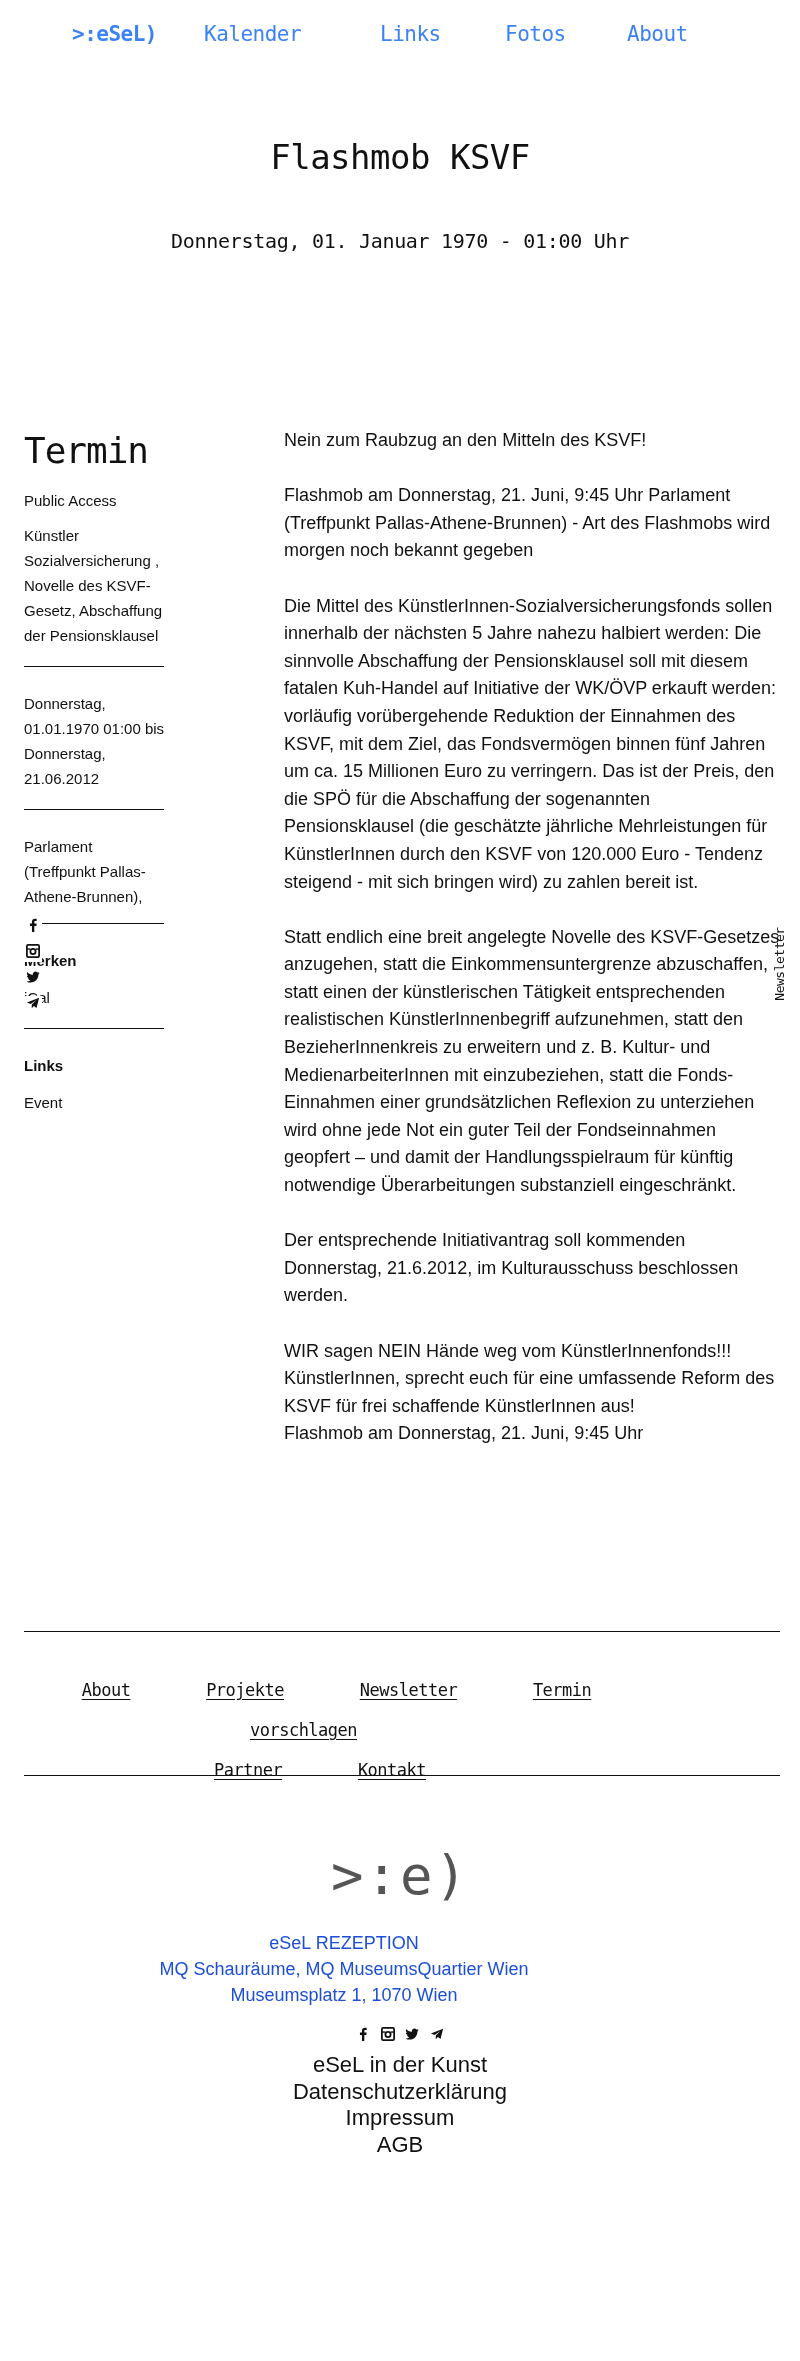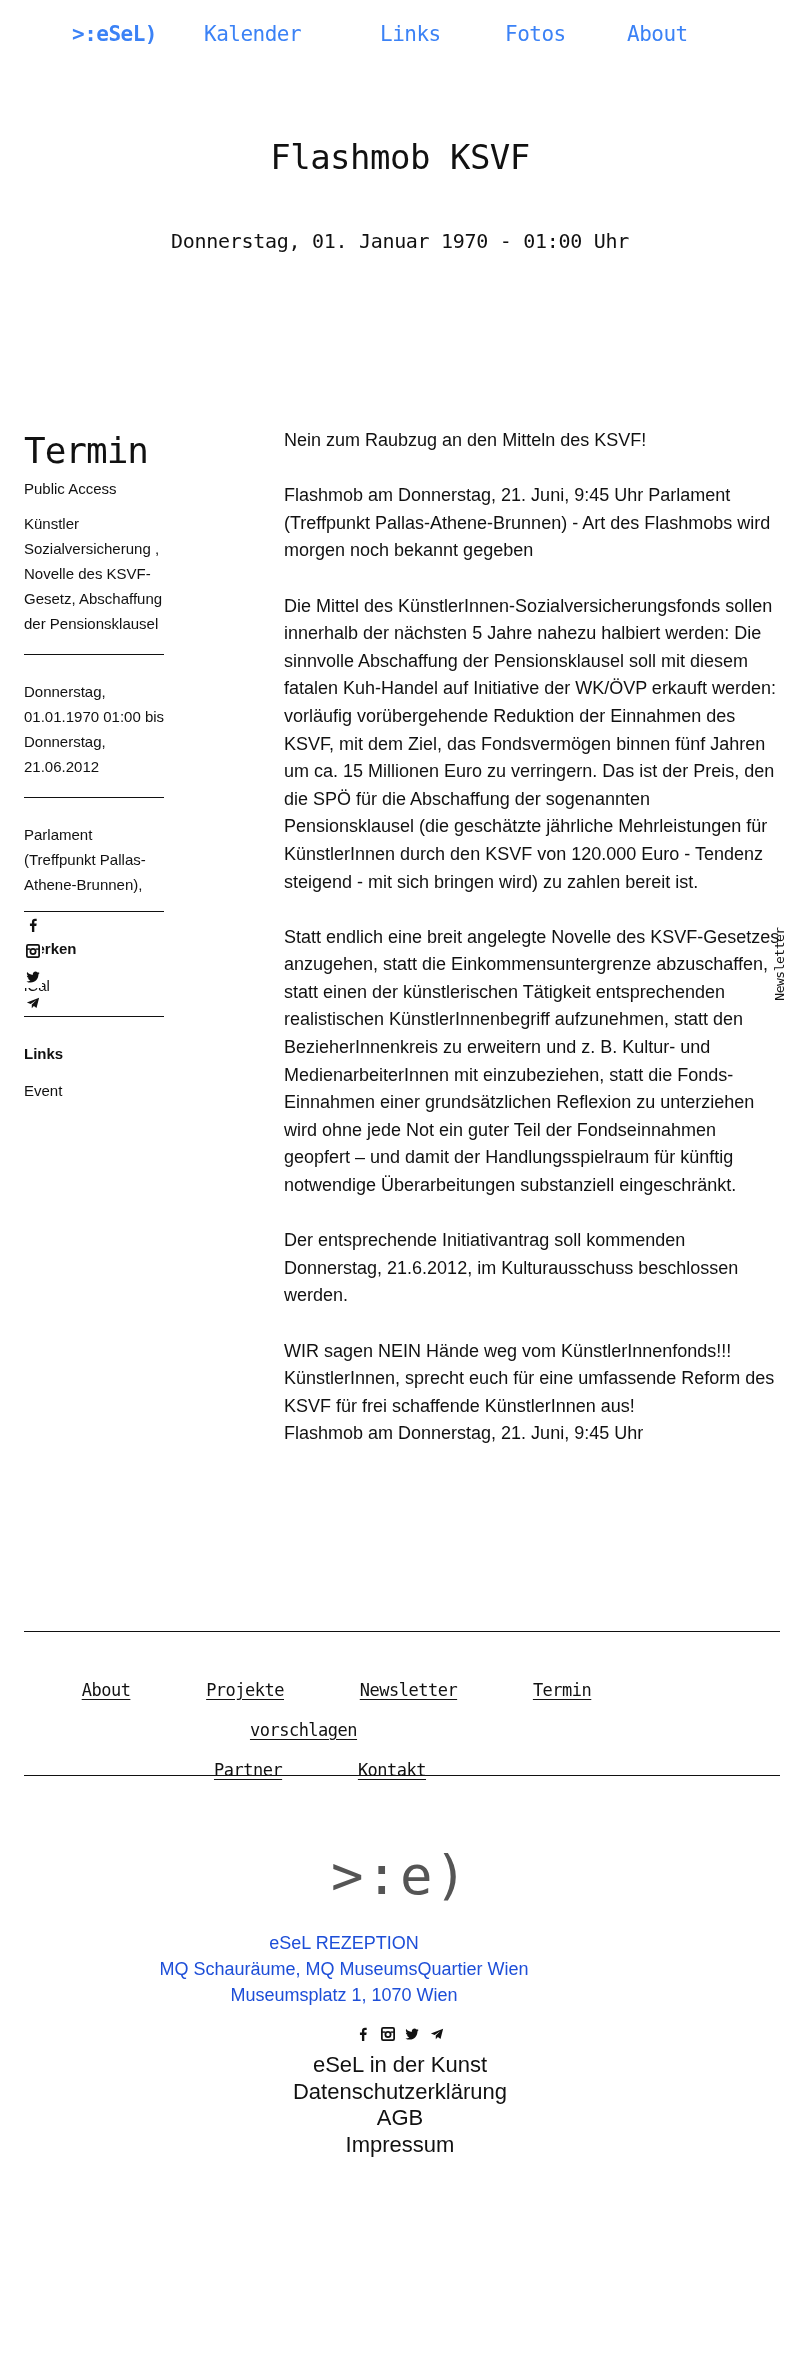--- a/index.html
+++ b/index.html
@@ -14,21 +14,21 @@
   .topnav .n2 { left: 380px; }
   .topnav .n3 { left: 505px; }
   .topnav .n4 { left: 627px; }
 
   
   .event-title { position: absolute; top: 137px; left: 0; width: 800px; text-align: center; font-family: "DejaVu Sans Mono", monospace; font-size: 34px; font-weight: normal; color: #111; letter-spacing: -0.5px; }
   .event-date { position: absolute; top: 229px; left: 0; width: 800px; text-align: center; font-family: "DejaVu Sans Mono", monospace; font-size: 20px; color: #111; letter-spacing: -0.3px; }
 
   
   .sidebar { position: absolute; top: 430px; left: 24px; width: 142px; font-size: 15px; line-height: 25px; color: #111; }
-  .sidebar h2 { font-family: "DejaVu Sans Mono", monospace; font-size: 36px; font-weight: normal; line-height: 42px; margin-bottom: 4px; letter-spacing: -1px; }
+  .sidebar h2 { font-family: "DejaVu Sans Mono", monospace; font-size: 36px; font-weight: normal; line-height: 42px; margin-bottom: 16px; letter-spacing: -1px; }
   .sidebar p { margin-bottom: 10px; }
   .sidebar .rule { border: 0; border-top: 1.5px solid #111; margin: 18px 0 24px 0; width: 140px; }
   .sidebar .bold { font-weight: bold; }
   .sidebar a { color: #111; text-decoration: none; }
 
   
   .share { position: absolute; left: 24px; top: 918px; width: 22px; background: transparent; }
   .share .ic { display: block; width: 18px; height: 18px; margin-bottom: 8px; }
   .share .ic svg { width: 14px; height: 14px; display: block; margin-left: 2px; }
 
@@ -170,15 +170,15 @@
   <a class="ic" href="#">
     <svg viewBox="0 0 16 16">
         <path d="M15 2 1 7.5l4.3 1.6L12 4.5 6.6 9.8v4.2l2.4-2.6 3 2.2z" fill="#111"></path>
       </svg>
   </a>
 </div>
 
 <div class="footer-bottom-links">
   <a href="#">eSeL in der Kunst</a>
   <a href="#">Datenschutzerklärung</a>
+  <a href="#">Impressum</a>
   <a href="#">AGB</a>
-  <a href="#">Impressum</a>
 </div>
 
 </body></html>

